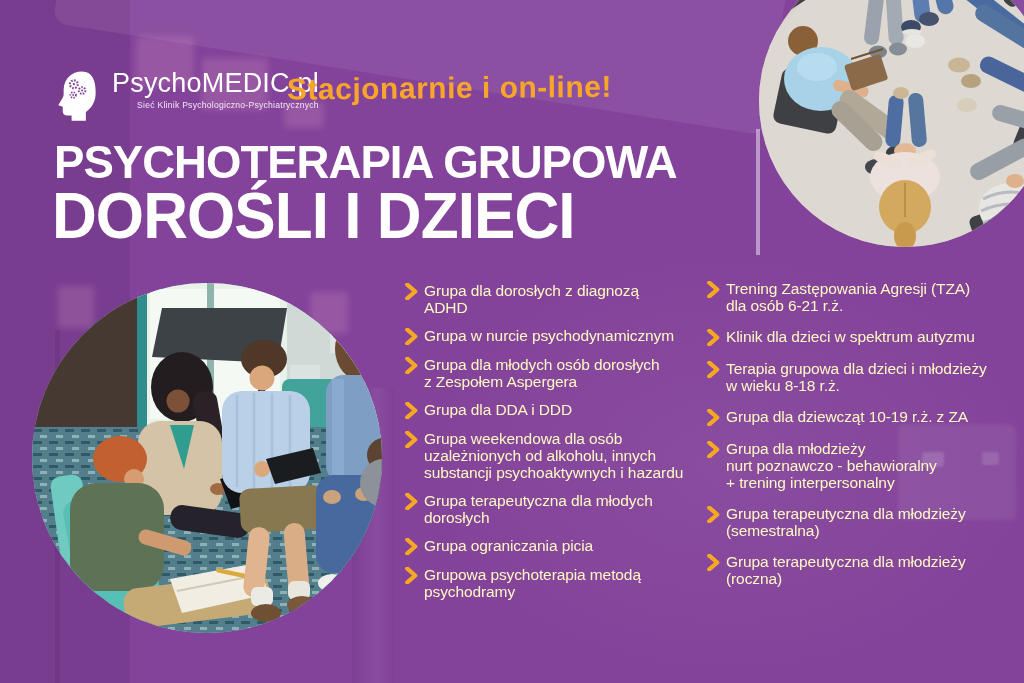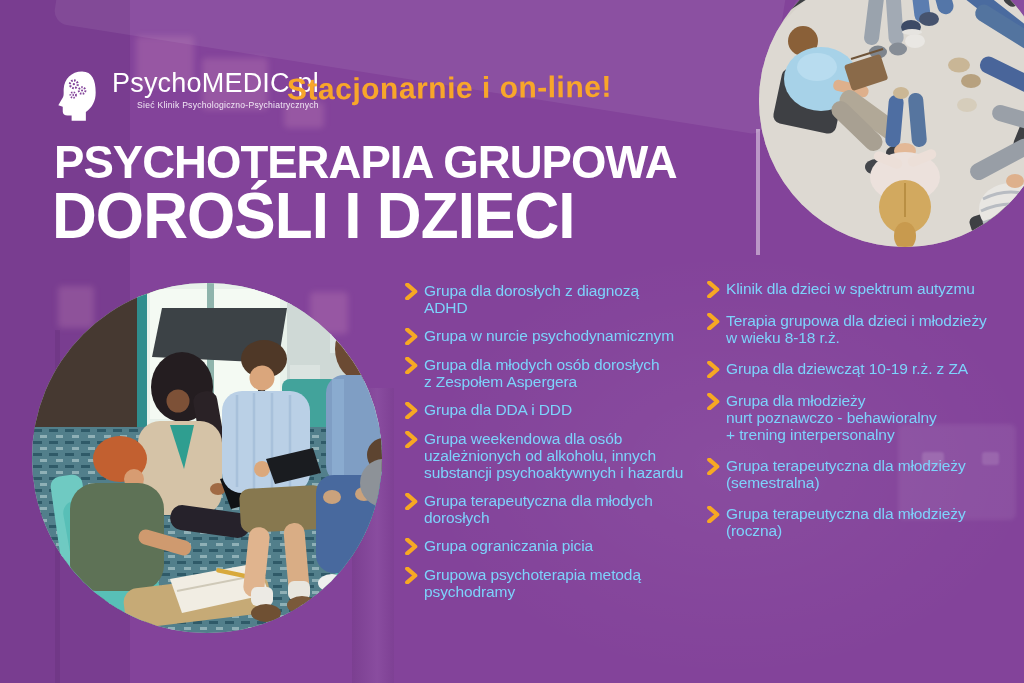--- a/index.html
+++ b/index.html
@@ -65,21 +65,21 @@
 
   
   .offer-list { position:absolute; list-style:none; }
   .offer-left  { left:405px; top:282px; width:280px; }
   .offer-right { left:707px; top:280px; width:305px; }
   .offer-list li { display:flex; align-items:flex-start; gap:6px; }
   .offer-left li  { margin-bottom:11px; }
   .offer-right li { margin-bottom:14px; }
   .chev { flex:none; margin-top:1px; }
   .offer-text {
-    color:#7dd3fc; font-size:15.5px; line-height:17px; letter-spacing:-.1px;
+    color:#fef9c3; font-size:15.5px; line-height:17px; letter-spacing:-.1px;
     white-space:pre-line;
   }
 </style>
 </head>
 <body>
 
 <div class="poster">
 
   <div class="bg bg-leftband"></div>
   <div class="bg bg-ceiling1"></div>
@@ -340,20 +340,27 @@
       <span class="offer-text">Grupowa psychoterapia metodą
 psychodramy</span>
     </li>
   </ul>
 
   <ul class="offer-list offer-right">
     <li>
       <svg class="chev" width="13" height="17" viewBox="0 0 12 16">
           <path d="M2 1.5 L9.5 8 L2 14.5" stroke="#F7A823" stroke-width="4" fill="none" stroke-linecap="round" stroke-linejoin="round"></path>
         </svg>
+      <span class="offer-text">Trening Zastępowania Agresji (TZA)
+dla osób 6-21 r.ż.</span>
+    </li>
+    <li>
+      <svg class="chev" width="13" height="17" viewBox="0 0 12 16">
+          <path d="M2 1.5 L9.5 8 L2 14.5" stroke="#F7A823" stroke-width="4" fill="none" stroke-linecap="round" stroke-linejoin="round"></path>
+        </svg>
       <span class="offer-text">Klinik dla dzieci w spektrum autyzmu</span>
     </li>
     <li>
       <svg class="chev" width="13" height="17" viewBox="0 0 12 16">
           <path d="M2 1.5 L9.5 8 L2 14.5" stroke="#F7A823" stroke-width="4" fill="none" stroke-linecap="round" stroke-linejoin="round"></path>
         </svg>
       <span class="offer-text">Terapia grupowa dla dzieci i młodzieży
 w wieku 8-18 r.ż.</span>
     </li>
     <li>

